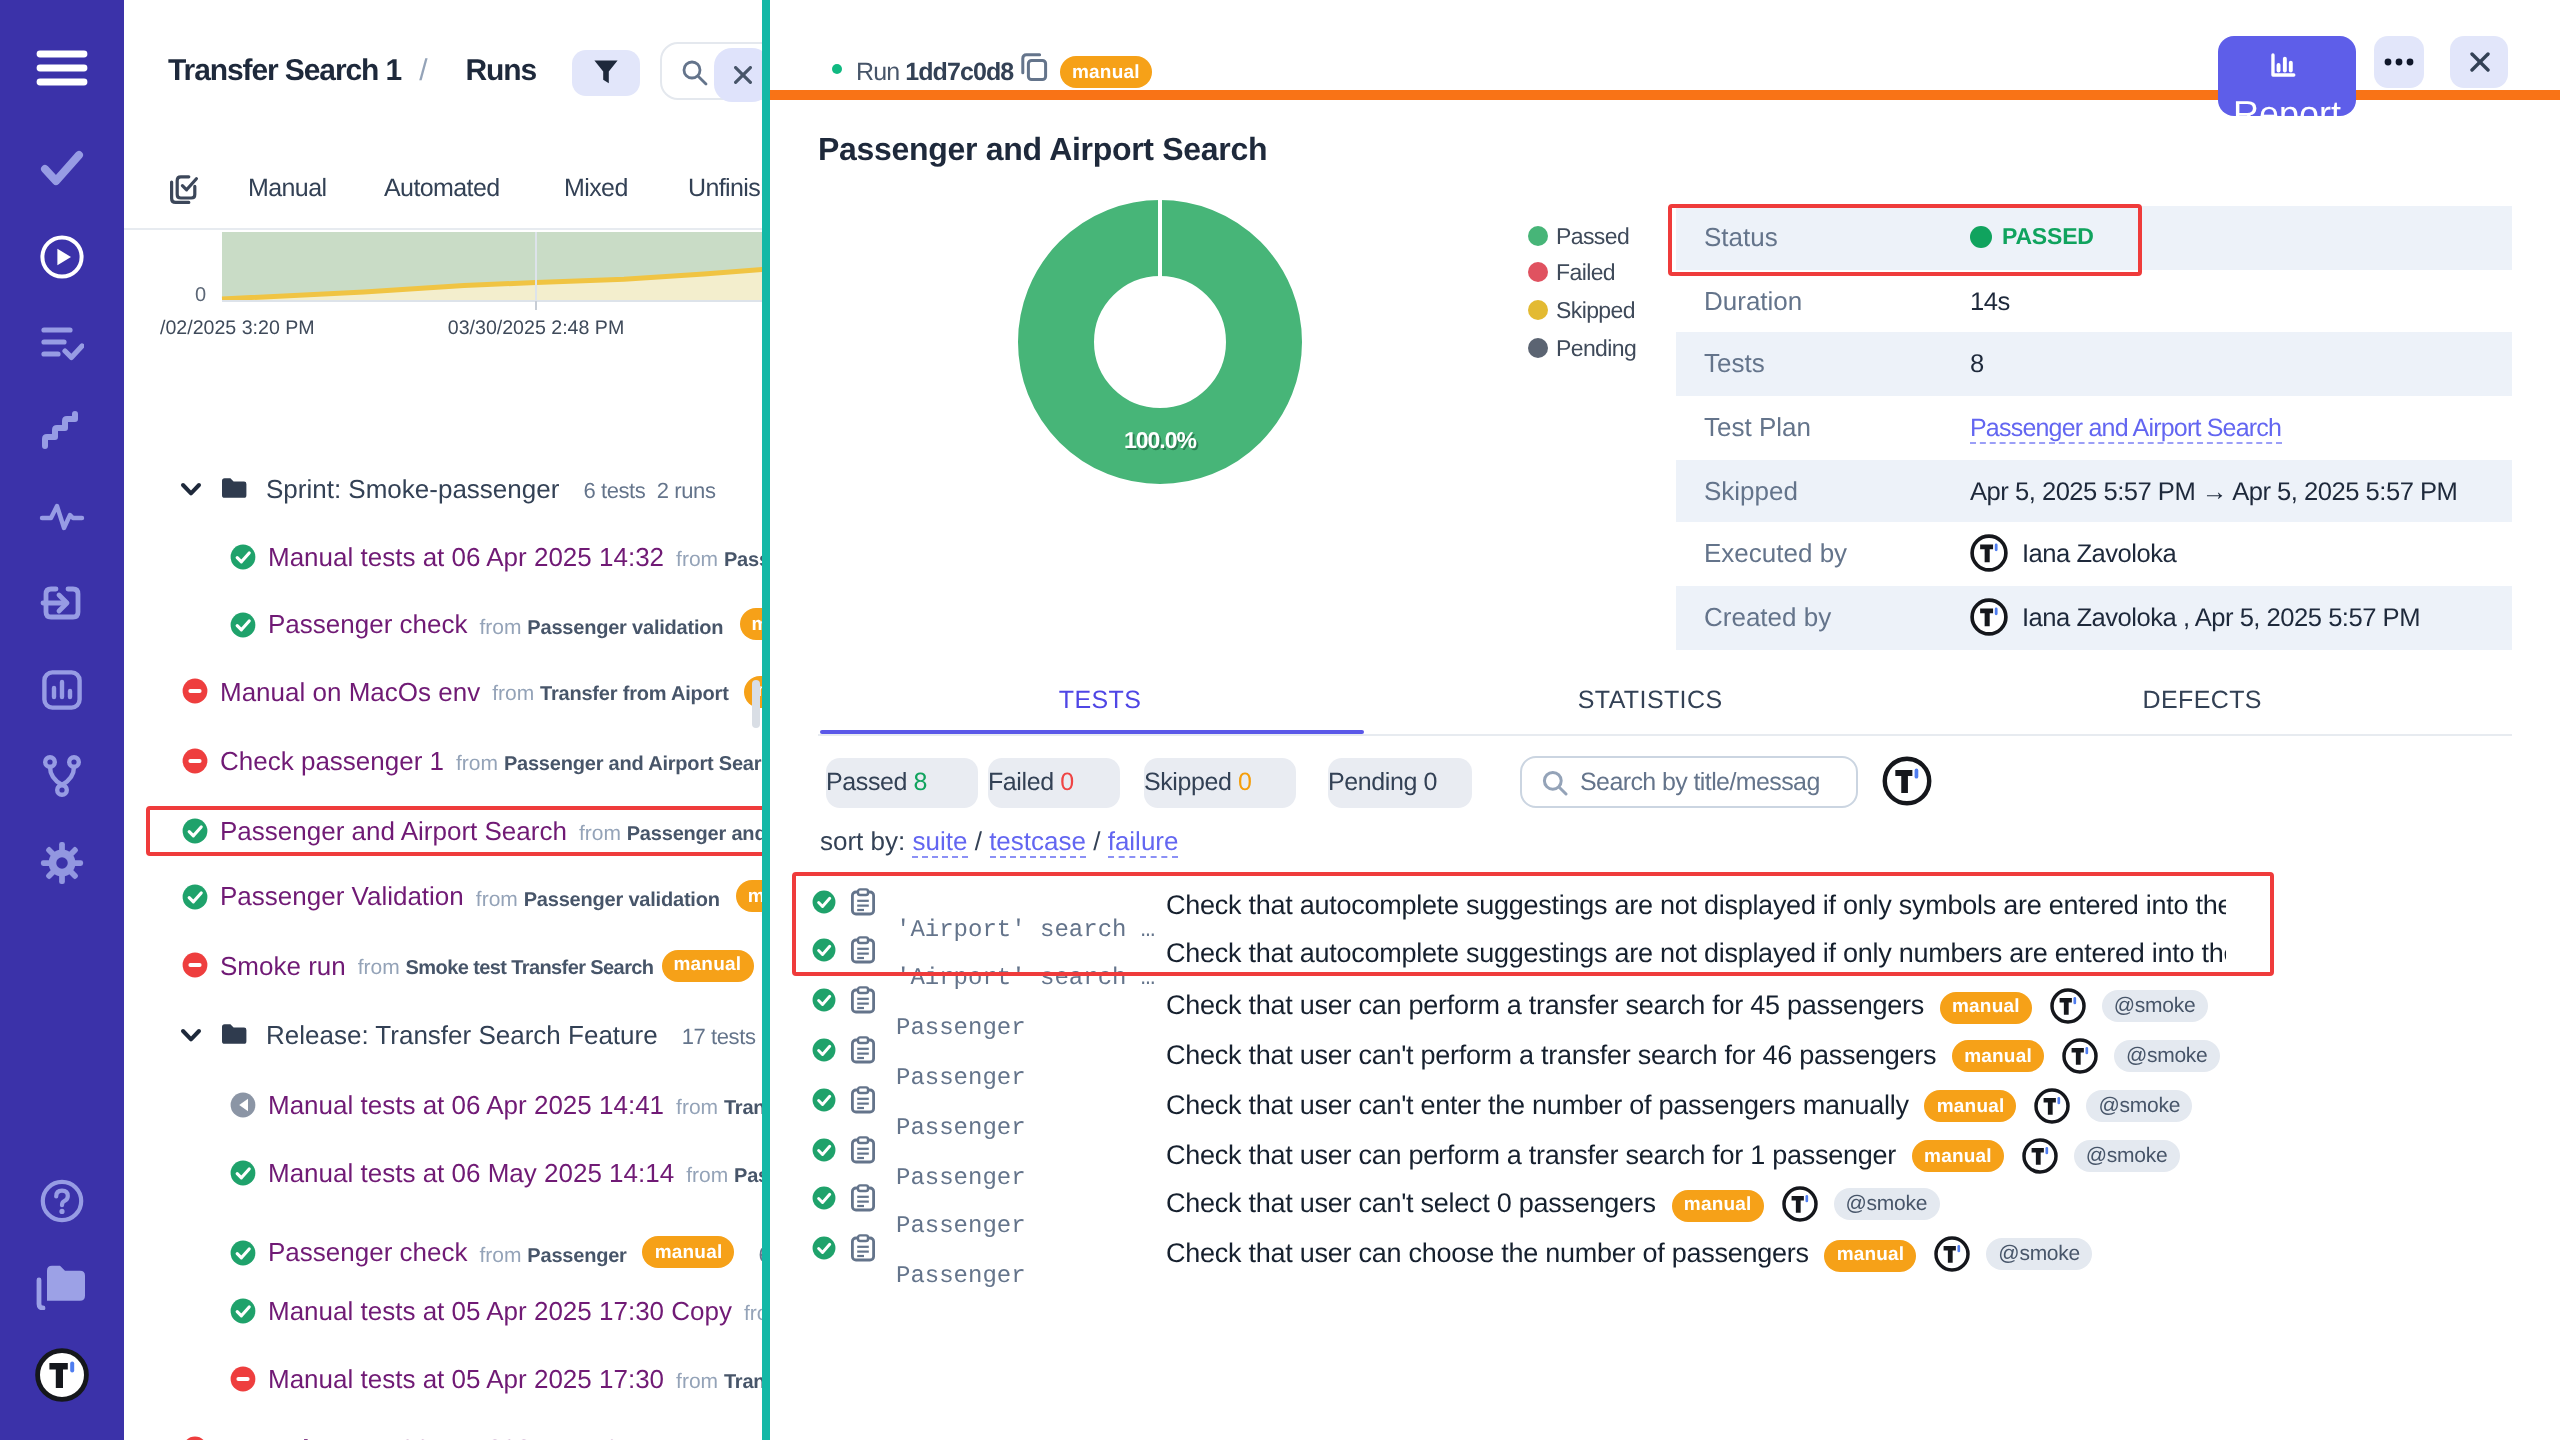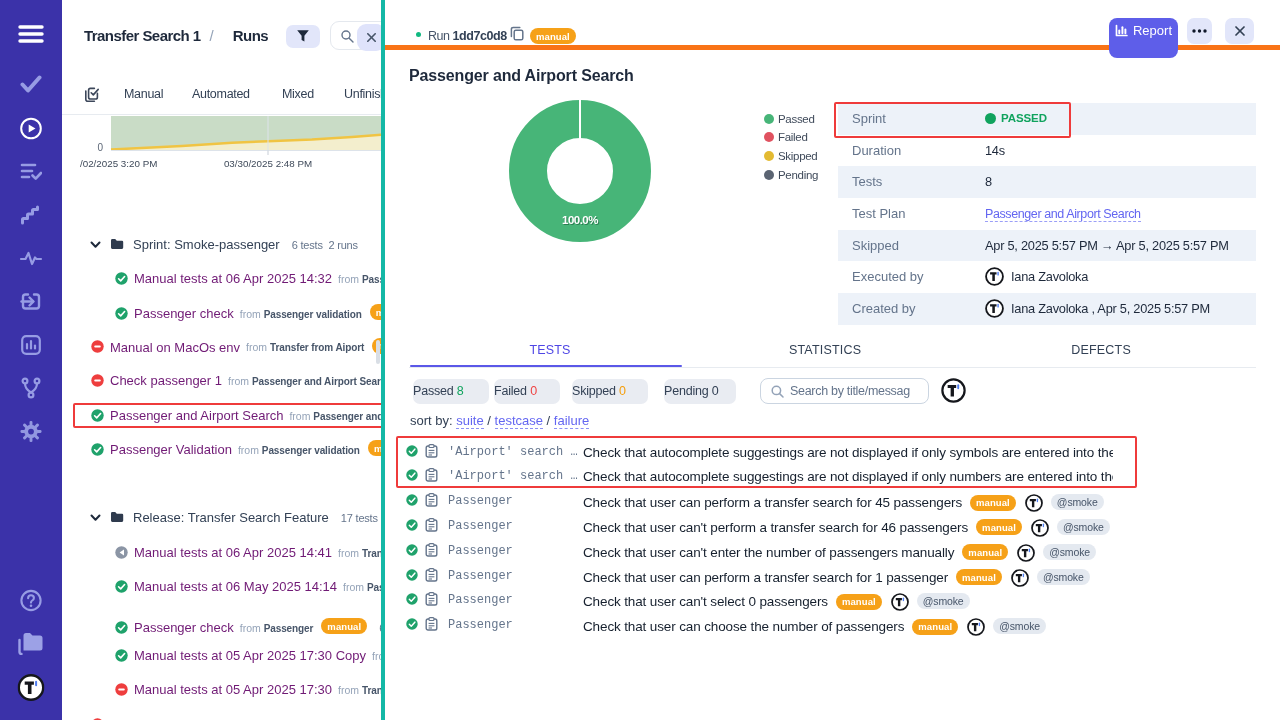--- a/index.html
+++ b/index.html
@@ -29,21 +29,21 @@
 .meta { font-size:11px; color:#64748b; padding-left:12px; letter-spacing:-0.2px;}
 .pill { display:inline-block; background:#f6a118; color:#fff; font-size:9.5px; font-weight:bold; border-radius:8px; padding:2.5px 6px; vertical-align:2px; margin-left:8px; letter-spacing:0.1px;}
 .scroll { position:absolute; left:314px; top:340px; width:3.5px; height:24px; border-radius:2px; background:#d9dee5; }
 .redbox { position:absolute; border:2px solid #ef3b3b; border-radius:2px; }
 
 #main { position:absolute; left:385px; top:0; width:895px; height:720px; background:#fff; }
 #topbar { position:absolute; left:0; top:0; width:895px; height:50px; border-bottom:5px solid #f97316; }
 .rundot { position:absolute; left:31px; top:32px; width:5px; height:5px; border-radius:50%; background:#10b981; }
 .runlabel { position:absolute; left:43px; top:29px; font-size:12.5px; letter-spacing:-0.45px; color:#475569; }
 .runlabel b { color:#334155; }
-.btn-report { position:absolute; left:724px; top:18px; width:69px; height:40px; background:#5e5ee9; border-radius:8px; color:#fff; font-size:13px; text-align:center; line-height:26px; }
+.btn-report { position:absolute; left:724px; top:18px; width:69px; height:40px; background:#5e5ee9; border-radius:8px; color:#fff; font-size:18px; text-align:center; line-height:26px; }
 .btn-dots { position:absolute; left:802px; top:18px; width:25px; height:26px; background:#e2e6fa; border-radius:7px; color:#1e293b; text-align:center; line-height:22px; font-size:13px; letter-spacing:1px;}
 .btn-x { position:absolute; left:840px; top:18px; width:29px; height:26px; background:#e2e6fa; border-radius:7px; color:#334155; text-align:center; line-height:25px; font-size:15px; }
 .h1 { position:absolute; left:24px; top:67px; font-size:16px; font-weight:bold; color:#1e293b; letter-spacing:-0.15px; }
 
 .dtable { position:absolute; left:453px; top:103px; width:418px; }
 .drow { position:relative; width:418px; height:31.7px; font-size:13px; }
 .drow.alt { background:#edf2f9; }
 .dlabel { position:absolute; left:14px; top:8px; color:#64748b; }
 .dval { position:absolute; left:147px; top:8px; color:#1e293b; font-weight:500; font-size:12.8px; letter-spacing:-0.25px; }
 .link { color:#6366f1; border-bottom:1px dashed #9b9ff7; font-weight:400; font-size:12.5px; letter-spacing:-0.4px; }
@@ -54,21 +54,21 @@
 .tabline { position:absolute; left:24px; top:367px; width:847px; height:1px; background:#e7ebf0; }
 .tabline2 { position:absolute; left:25px; top:365px; width:272px; height:2.4px; background:#5b58e8; border-radius:2px;}
 
 .fbtn { position:absolute; top:379px; height:25px; background:#e9ecf2; border-radius:7px; font-size:12.5px; letter-spacing:-0.2px; color:#334155; line-height:25px; text-align:left; }
 .fbtn i { font-style:normal; }
 .msearch { position:absolute; left:375px; top:378px; width:169px; height:26px; border:1px solid #cbd5e1; border-radius:8px; font-size:12.5px; letter-spacing:-0.3px; color:#64748b; line-height:24px; }
 .sortby { position:absolute; left:25px; top:413px; font-size:13px; color:#334155; }
 .slink { color:#6366f1; border-bottom:1px dashed #8b90f5; }
 
 .testrow { position:absolute; left:21px; height:24.8px; width:850px; white-space:nowrap; }
-.suite { font-family:"Liberation Mono",monospace; font-size:12px; color:#64748b; position:absolute; left:42px; top:3px; max-width:134px; overflow:hidden; white-space:nowrap; }
+.suite { font-family:"Liberation Mono",monospace; font-size:12px; color:#64748b; position:absolute; left:42px; top:16px; max-width:134px; overflow:hidden; white-space:nowrap; }
 .ttitle { position:absolute; left:177px; top:3px; font-size:13.5px; color:#16202e; font-weight:500; letter-spacing:-0.13px;}
 .gpill { display:inline-block; background:#e4e9f0; color:#475569; font-size:10.5px; border-radius:9px; padding:2px 6px; margin-left:8px; vertical-align:1px;}
 </style>
 </head>
 <body>
 <div id="root">
   <div id="sidebar">
     <svg style="top:24px" width="26" height="20" viewBox="0 0 26 20">
         <g stroke="#fff" stroke-width="3.4" stroke-linecap="round">
           <line x1="2" y1="3" x2="24" y2="3"></line>
@@ -219,20 +219,24 @@
             <rect x="3.2" y="5.5" width="6.6" height="2" rx="1" fill="#fff"></rect>
           </svg><span class="tname">Check passenger 1</span><span class="tfrom">from <b>Passenger and Airport Search</b></span></div>
       <div class="trow" style="left:29px; top:182px;"><svg width="13" height="13" viewBox="0 0 13 13" style="margin-right:6px; vertical-align:-2px;">
             <circle cx="6.5" cy="6.5" r="6.2" fill="#1fa26b"></circle>
             <path d="M3.6 6.8 l2.1 2.1 l3.9-4.4" stroke="#fff" stroke-width="1.6" fill="none" stroke-linecap="round" stroke-linejoin="round"></path>
           </svg><span class="tname">Passenger and Airport Search</span><span class="tfrom">from <b>Passenger and Airport</b></span></div>
       <div class="trow" style="left:29px; top:214px;"><svg width="13" height="13" viewBox="0 0 13 13" style="margin-right:6px; vertical-align:-2px;">
             <circle cx="6.5" cy="6.5" r="6.2" fill="#1fa26b"></circle>
             <path d="M3.6 6.8 l2.1 2.1 l3.9-4.4" stroke="#fff" stroke-width="1.6" fill="none" stroke-linecap="round" stroke-linejoin="round"></path>
           </svg><span class="tname">Passenger Validation</span><span class="tfrom">from <b>Passenger validation</b></span><span class="pill">manual</span></div>
+      <div class="trow" style="left:29px; top:248.5px;"><svg width="13" height="13" viewBox="0 0 13 13" style="margin-right:6px; vertical-align:-2px;">
+            <circle cx="6.5" cy="6.5" r="6.2" fill="#ee3e3e"></circle>
+            <rect x="3.2" y="5.5" width="6.6" height="2" rx="1" fill="#fff"></rect>
+          </svg><span class="tname">Smoke run</span><span class="tfrom">from <b style="letter-spacing:-0.3px;">Smoke test Transfer Search</b></span><span class="pill" style="margin-left:4px;">manual</span></div>
       <div class="trow" style="left:28px; top:284px; height:16px;">
         <svg width="11" height="8" viewBox="0 0 11 8" style="margin-right:9px;">
             <path d="M1.5 1.5 L5.5 5.7 L9.5 1.5" fill="none" stroke="#1e293b" stroke-width="2" stroke-linecap="round" stroke-linejoin="round"></path>
           </svg><svg width="14" height="12" viewBox="0 0 14 12" style="margin-right:9px; vertical-align:-1px;">
             <path d="M1 2.4 Q1 1.1 2.3 1.1 L5.2 1.1 L6.8 2.8 L12 2.8 Q13.2 2.8 13.2 4 L13.2 9.6 Q13.2 10.9 12 10.9 L2.3 10.9 Q1 10.9 1 9.6 Z" fill="#2f3b4e"></path>
           </svg><span class="fname">Release: Transfer Search Feature</span><span class="meta">17 tests &nbsp;5 runs</span>
       </div>
       <div class="trow" style="left:53px; top:319px;"><svg width="13" height="13" viewBox="0 0 13 13" style="margin-right:6px; vertical-align:-2px;">
             <circle cx="6.5" cy="6.5" r="6.2" fill="#8b95a5"></circle>
             <path d="M9 3.4 L4.6 6.5 L9 9.6 Z" fill="#fff"></path>
@@ -300,21 +304,21 @@
     </svg>
 
     <div id="legend" style="position:absolute; left:379px; top:112.5px; font-size:11.5px; letter-spacing:-0.3px; color:#3f4a5a;">
       <div style="height:18.8px;"><span style="display:inline-block;width:10px;height:10px;border-radius:50%;background:#47b578;margin-right:4px;vertical-align:-1px;"></span>Passed</div>
       <div style="height:18.8px;"><span style="display:inline-block;width:10px;height:10px;border-radius:50%;background:#e05260;margin-right:4px;vertical-align:-1px;"></span>Failed</div>
       <div style="height:18.8px;"><span style="display:inline-block;width:10px;height:10px;border-radius:50%;background:#e3ba32;margin-right:4px;vertical-align:-1px;"></span>Skipped</div>
       <div style="height:18.8px;"><span style="display:inline-block;width:10px;height:10px;border-radius:50%;background:#5b6472;margin-right:4px;vertical-align:-1px;"></span>Pending</div>
     </div>
     <div class="dtable">
       <div class="drow alt">
-          <span class="dlabel">Sprint</span>
+          <span class="dlabel">Status</span>
           <span class="dval" style="top:7px;"><span style="display:inline-block;width:11px;height:11px;border-radius:50%;background:#10a35e;vertical-align:-1.5px;margin-right:5px;"></span><span style="color:#10a35e;font-weight:bold;font-size:11.5px;letter-spacing:-0.1px;">PASSED</span></span>
         </div>
       <div class="drow">
           <span class="dlabel">Duration</span>
           <span class="dval">14s</span>
         </div>
       <div class="drow alt">
           <span class="dlabel">Tests</span>
           <span class="dval">8</span>
         </div>

